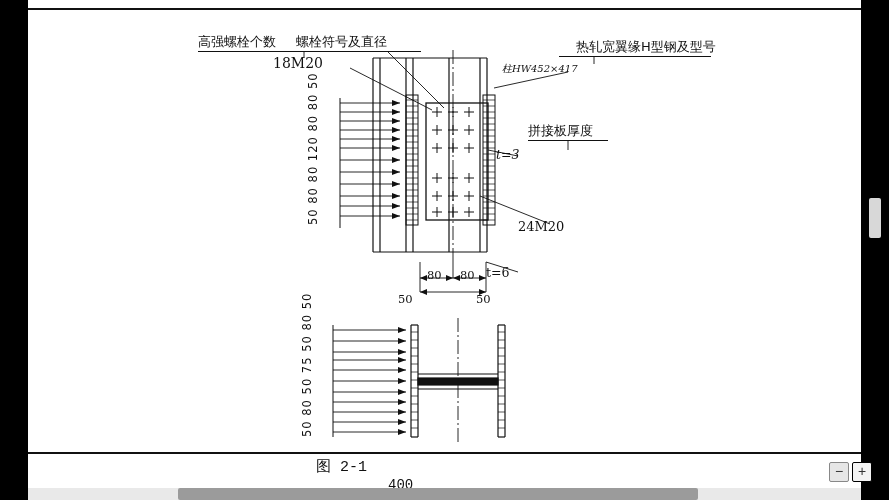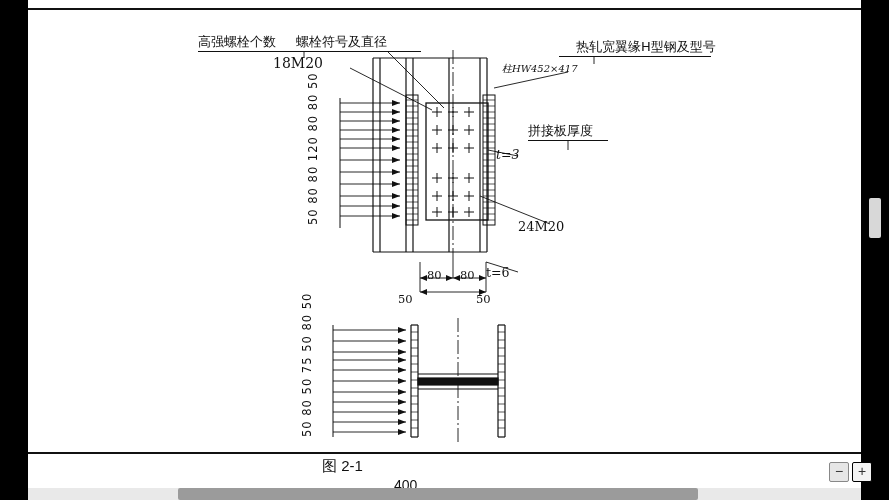--- a/index.html
+++ b/index.html
@@ -107,23 +107,22 @@
     font-family: "DejaVu Serif", "Liberation Serif", serif;
   }
   .underline {
     position: absolute;
     height: 1px;
     background: #111;
   }
   .caption {
     position: absolute;
     color: #111;
-    font-family: Liberation Sans, sans-serif;
+    font-family: Liberation Mono, monospace;
     white-space: nowrap;
-    margin-left: 6px;
   }
   svg { position: absolute; left: 0; top: 0; overflow: visible; }
   .vert-text {
     position: absolute;
     writing-mode: vertical-rl;
     transform: rotate(180deg);
     color: #111;
     font-family: "DejaVu Sans", "Liberation Sans", sans-serif;
     letter-spacing: 1px;
     white-space: nowrap;

